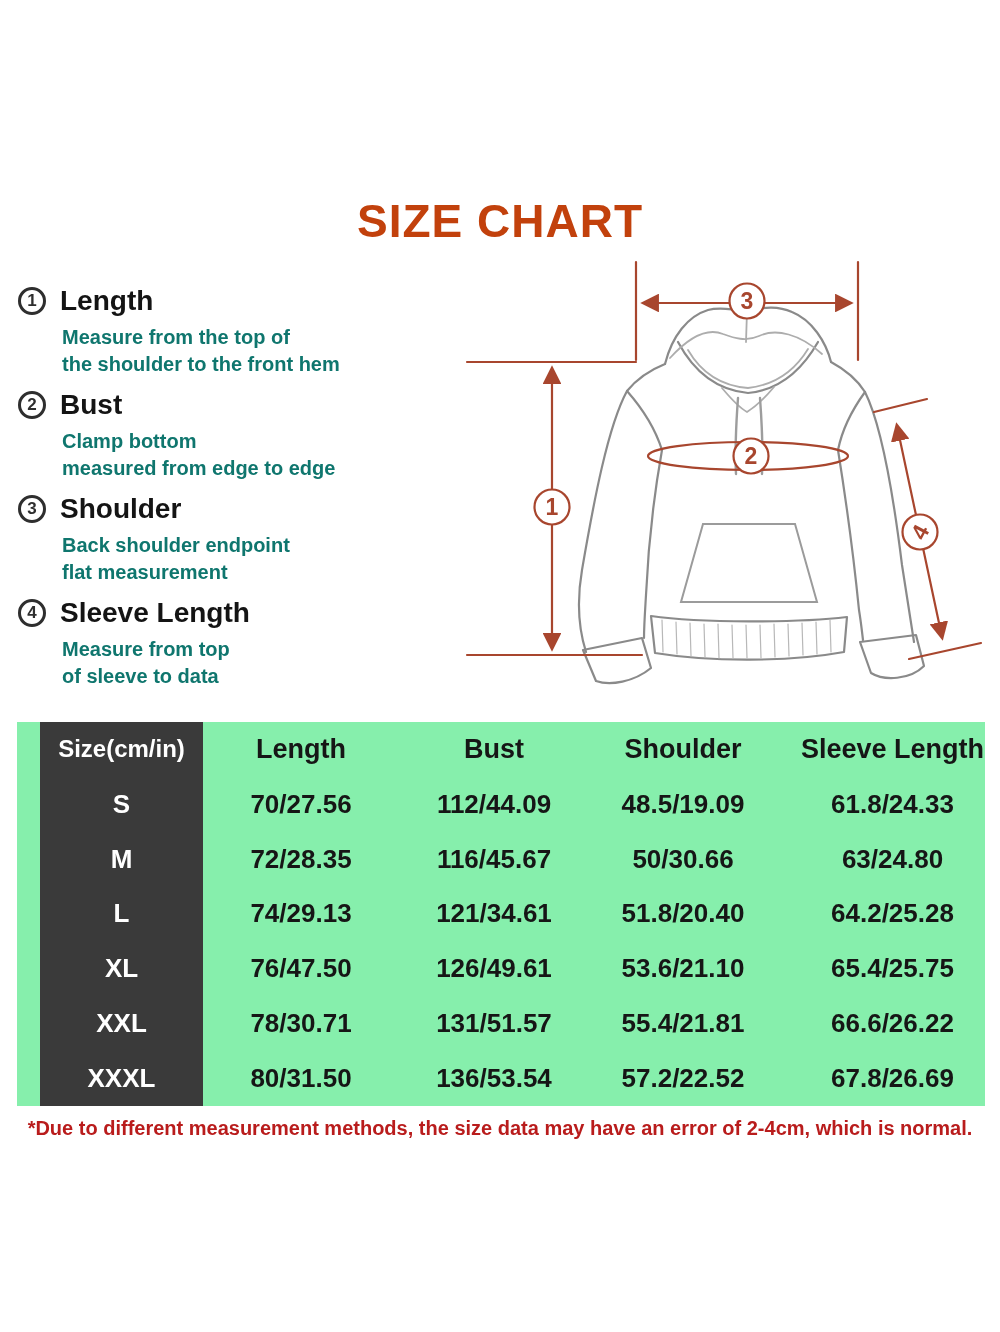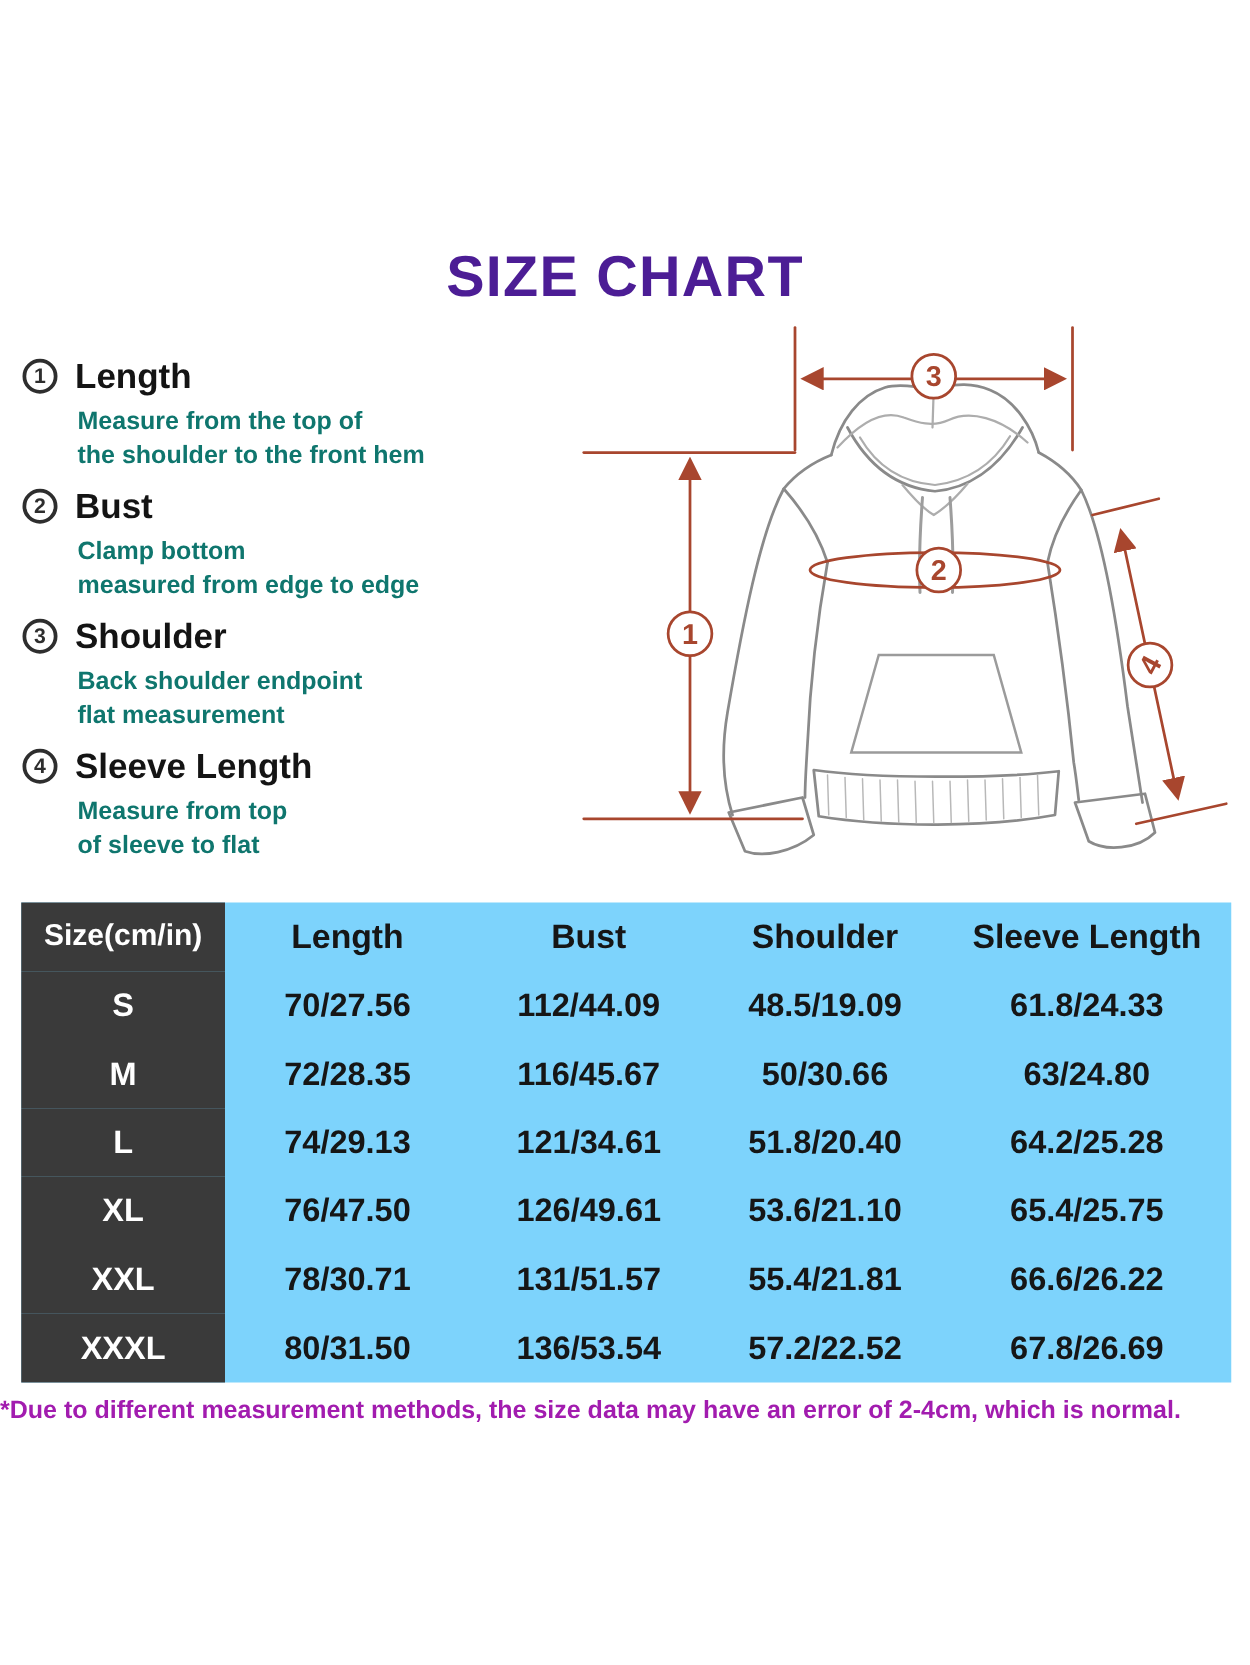--- a/index.html
+++ b/index.html
@@ -4,21 +4,21 @@
 <style>
   * { margin:0; padding:0; box-sizing:border-box; }
   html,body { background:#fff; }
   .canvas {
     position:relative; width:1000px; height:1332px; background:#ffffff;
     font-family:"Liberation Sans", sans-serif; overflow:hidden;
   }
   
   .page-title {
     position:absolute; top:194px; left:0; width:100%;
-    text-align:center; font-size:46px; font-weight:700; color:#4c1d95;
+    text-align:center; font-size:46px; font-weight:700; color:#c2410c;
     letter-spacing:1px;
   }
   
   .legend { position:absolute; left:18px; top:284px; width:410px; }
   .legend-item { margin-bottom:10px; }
   .legend-head { display:flex; align-items:center; gap:14px; height:34px; }
   .legend-num {
     width:28px; height:28px; border:3px solid #2e2e2e; border-radius:50%;
     display:flex; align-items:center; justify-content:center;
     font-size:17px; font-weight:700; color:#2e2e2e; flex:0 0 28px;
@@ -28,33 +28,33 @@
     margin:6px 0 0 44px; font-size:20px; font-weight:700; color:#0f766e;
     line-height:27px;
   }
   
   .diagram { position:absolute; left:450px; top:250px; }
   .diagram text { font-family:"Liberation Sans", sans-serif; font-weight:700; }
   
   .size-table {
     position:absolute; left:17px; top:722px; width:968px; height:384px;
     display:grid; grid-template-columns:163px 196px 190px 188px 231px;
-    grid-template-rows:repeat(7, 1fr); background:#7dd3fc;
+    grid-template-rows:repeat(7, 1fr); background:#86efac;padding-left:23px;
   }
   .cell {
     display:flex; align-items:center; justify-content:center;
     font-weight:700; font-size:26px; color:#161616;
   }
   .cell.head { font-size:27px; }
   .size-col { background:#3a3a3a; color:#ffffff; }
   .size-col.head { font-size:24px; }
   
   .footnote {
     position:absolute; top:1117px; left:0; width:100%;
-    font-size:20px; font-weight:700; color:#a21caf;
+    text-align:center; font-size:20px; font-weight:700; color:#b91c1c;
   }
 </style>
 </head>
 <body>
 
 <div class="canvas">
 
   <div class="page-title">SIZE CHART</div>
 
   <div class="legend">
@@ -88,21 +88,21 @@
         <div>flat measurement</div>
       </div>
     </div>
     <div class="legend-item">
       <div class="legend-head">
         <span class="legend-num">4</span>
         <span class="legend-title">Sleeve Length</span>
       </div>
       <div class="legend-desc">
         <div>Measure from top</div>
-        <div>of sleeve to flat</div>
+        <div>of sleeve to data</div>
       </div>
     </div>
   </div>
 
   <svg class="diagram" width="540" height="460" viewBox="0 0 540 460">
     <defs>
       <marker id="ah" viewBox="0 0 10 10" refX="8" refY="5" markerWidth="8.5" markerHeight="8.5" orient="auto-start-reverse">
         <path d="M0,0 L10,5 L0,10 z" fill="#a8462e"></path>
       </marker>
     </defs>

